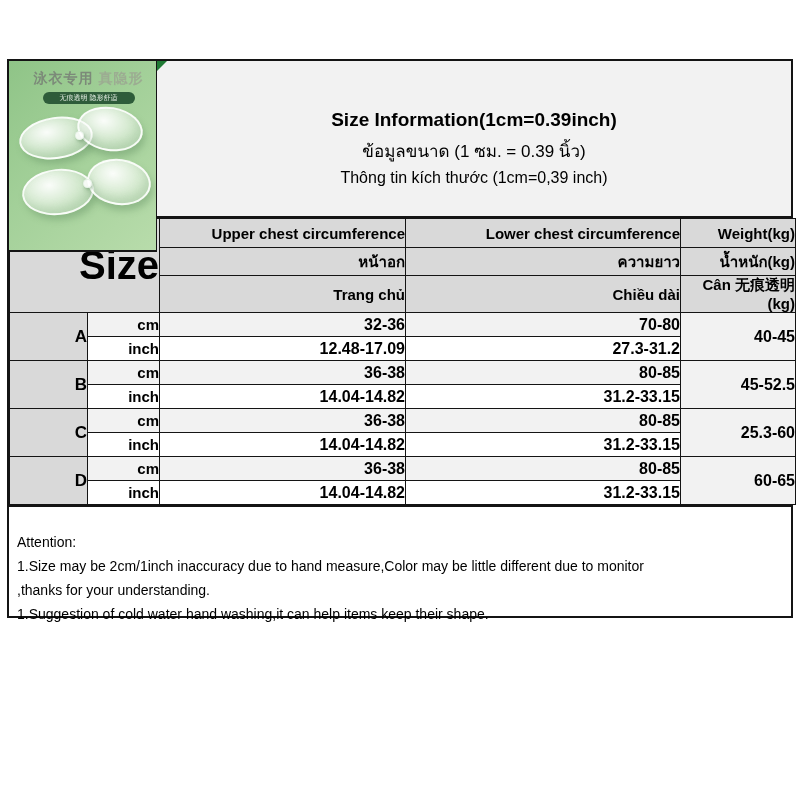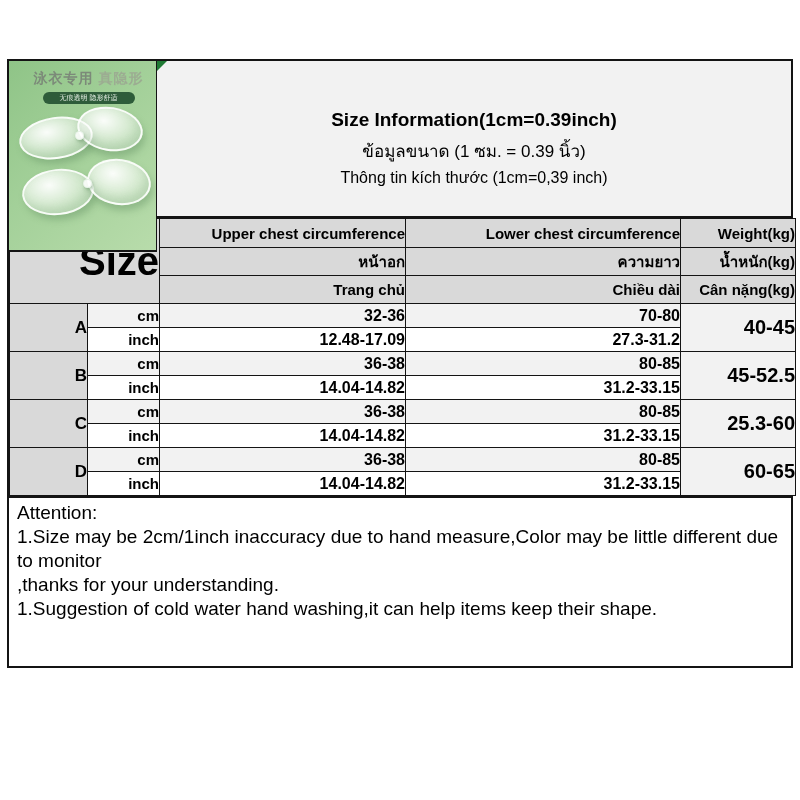--- a/index.html
+++ b/index.html
@@ -48,28 +48,28 @@
   
   .table-wrap { border:2px solid #141414; margin-top:-2px; }
   table { width:100%; border-collapse:collapse; table-layout:fixed; }
   td { border:1px solid #141414; text-align:right; vertical-align:middle;
        font-weight:bold; font-size:15px; overflow:hidden; }
   tr.hrow td { height:28px; background:#d9d9d9; }
   tr.hrow1 td { height:29px; }
   td.size-head { background:#d9d9d9; font-size:40px; }
   tr.brow td { height:24px; }
   td.letter { background:#d9d9d9; font-size:17px; }
-  td.weight { background:#f2f2f2; font-size:20px; }
+  td.weight { background:#f2f2f2; font-size:16px; }
   td.shade  { background:#f2f2f2; }
   td.val { font-size:16px; }
   td.unit { font-size:15px; }
 
   
-  .attention { border:2px solid #141414; margin-top:-2px; height:172px;
-               background:#fff; padding:3px 8px; font-size:19px; line-height:24px; }
+  .attention { border:2px solid #141414; margin-top:-2px; height:113px;
+               background:#fff; padding:23px 8px; font-size:14px; line-height:24px; }
 </style>
 </head>
 <body>
 
 <div class="sheet">
 
   <div class="top-band">
     <div class="product-photo">
       <div class="photo-title"><span>泳衣专用</span> <span class="lite">真隐形</span></div>
       <div class="photo-badge">无痕透明 隐形舒适</div>
@@ -105,21 +105,21 @@
         <td>Weight(kg)</td>
       </tr>
       <tr class="hrow">
         <td>หน้าอก</td>
         <td>ความยาว</td>
         <td>น้ำหนัก(kg)</td>
       </tr>
       <tr class="hrow">
         <td>Trang chủ</td>
         <td>Chiều dài</td>
-        <td>Cân nặng(kg)</td>
+        <td>Cân 无痕透明(kg)</td>
       </tr>
 
       <tr class="brow">
         <td class="letter" rowspan="2">A</td>
         <td class="unit shade">cm</td>
         <td class="val shade">32-36</td>
         <td class="val shade">70-80</td>
         <td class="weight" rowspan="2">40-45</td>
       </tr>
       <tr class="brow">

